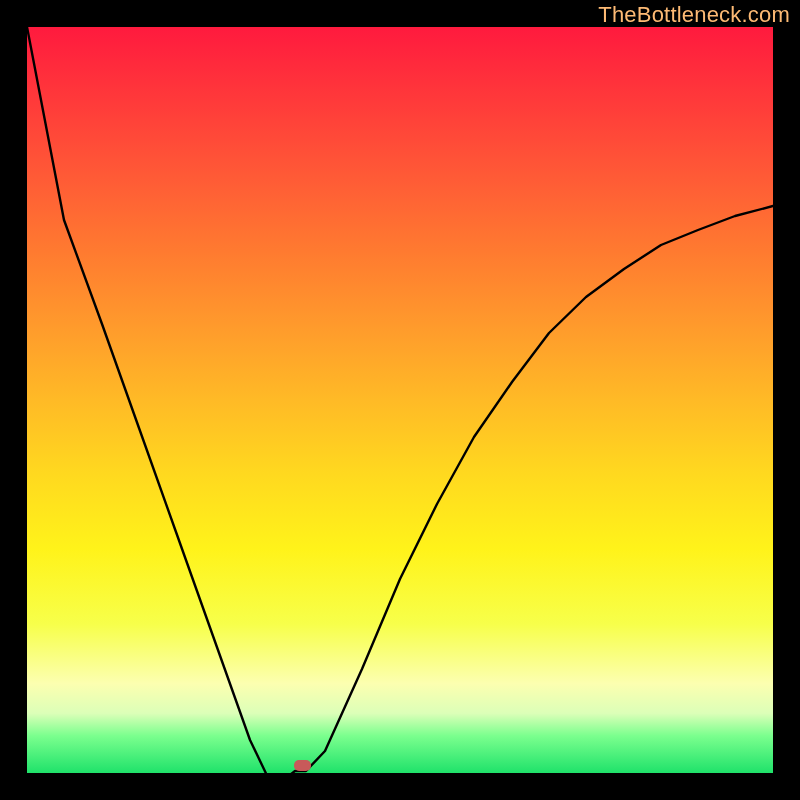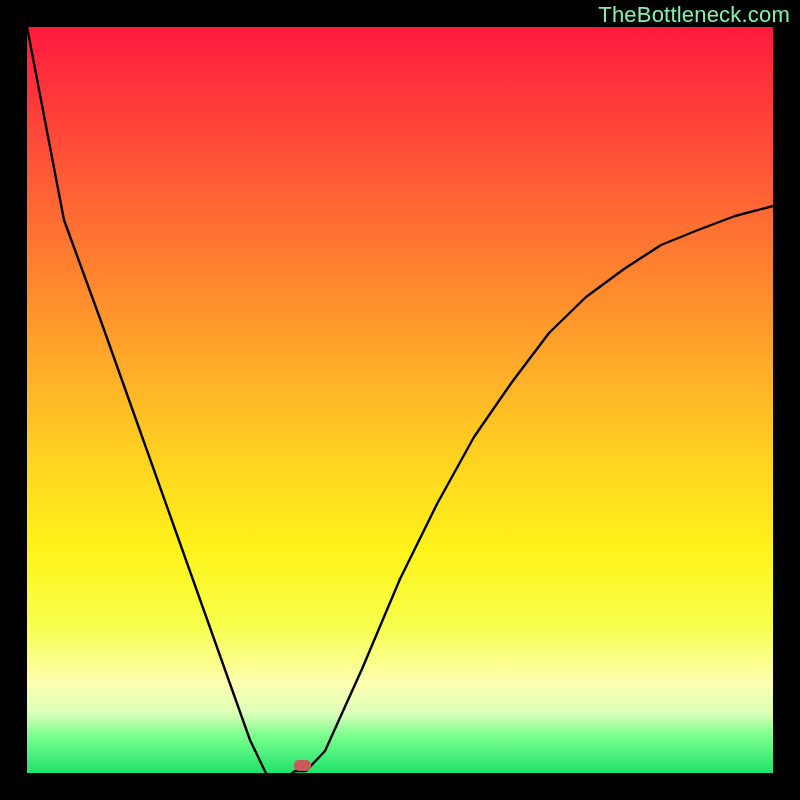--- a/index.html
+++ b/index.html
@@ -18,21 +18,21 @@
     width: 800px;
     height: 800px;
     background: #000;
   }
   .watermark {
     position: absolute;
     top: 2px;
     right: 10px;
     font-size: 22px;
     font-weight: 500;
-    color: #86efac;
+    color: #fdba74;
     letter-spacing: 0.2px;
   }
   .plot-area {
     position: absolute;
     left: 27px;
     top: 27px;
     width: 746px;
     height: 746px;
     overflow: hidden;
   }

